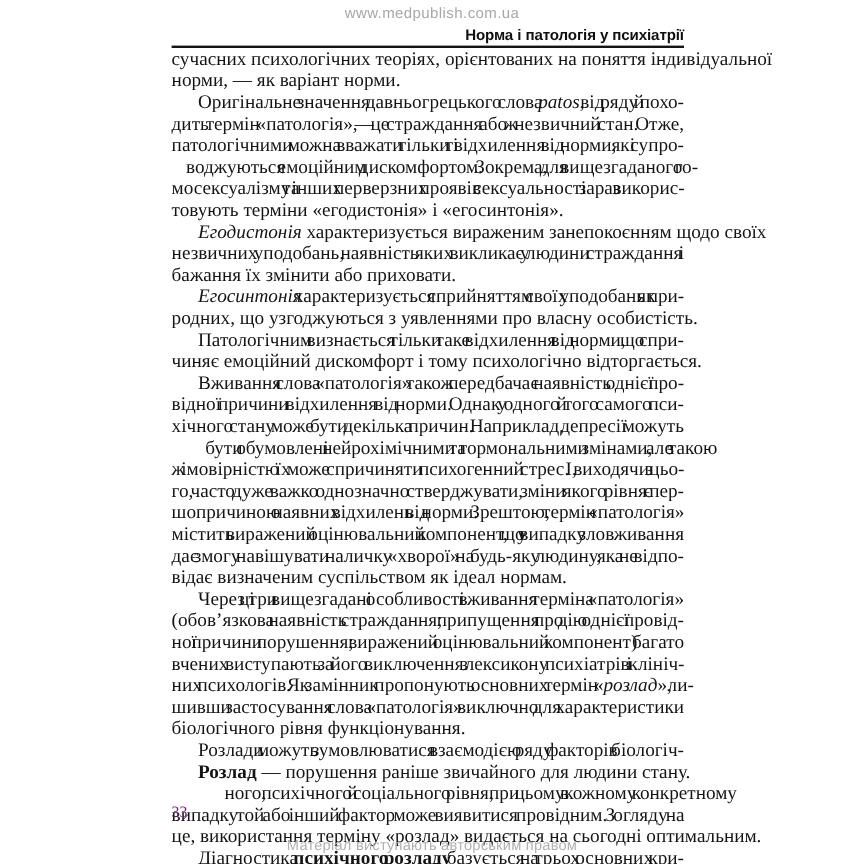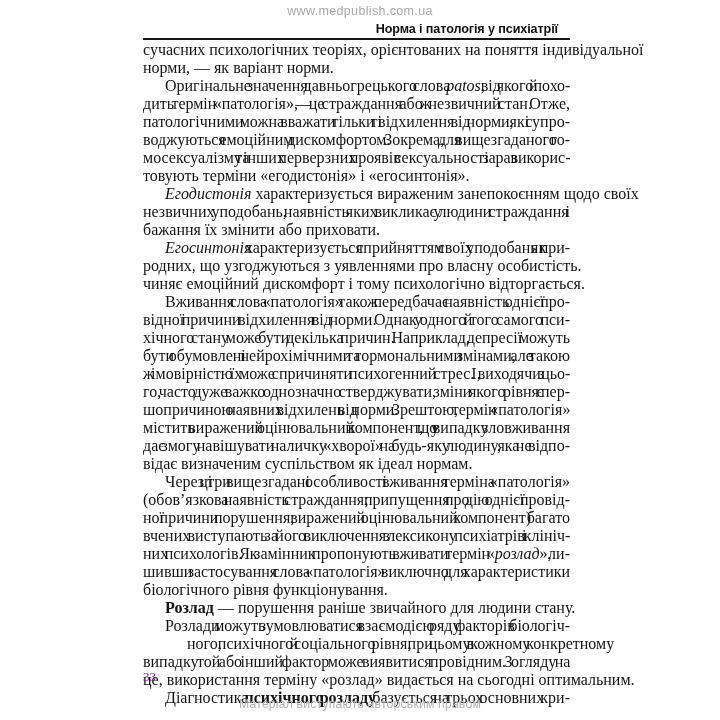--- a/index.html
+++ b/index.html
@@ -36,21 +36,21 @@
     font-size: 12.5px;
     letter-spacing: 0.35px;
     color: #a8a8a8;
     white-space: nowrap;
   }
 
   
   .running-head {
     position: absolute;
     top: 22px;
-    left: 131px;
+    left: 143px;
     width: 427px;
     text-align: right;
     font-family: "Liberation Sans", "DejaVu Sans", sans-serif;
     font-weight: bold;
     font-size: 12.6px;
     letter-spacing: -0.1px;
     color: #101010;
     white-space: nowrap;
   }
   .head-rule {
@@ -117,51 +117,52 @@
 
   <div class="watermark-top">www.medpublish.com.ua</div>
 
   <div class="running-head">Норма і патологія у психіатрії</div>
 
   <div class="head-rule"></div>
 
   <div class="column" id="text-column">
       <div class="ln"><span>сучасних психологічних теоріях, орієнтованих на поняття індивідуальної</span></div>
       <div class="ln last"><span>норми, — як варіант норми.</span></div>
-      <div class="ln first" style="word-spacing: -8.13px;"><span>Оригінальне значення давньогрецького слова </span><em class="it">patos</em><span>, від якого й похо-</span></div>
+      <div class="ln first" style="word-spacing: -8.13px;"><span>Оригінальне значення давньогрецького слова </span><em class="it">patos</em><span>, від ряду й похо-</span></div>
       <div class="ln" style="word-spacing: -6.6px;"><span>дить термін «патологія», — це страждання або ж незвичний стан. Отже,</span></div>
       <div class="ln" style="word-spacing: -8px;"><span>патологічними можна вважати тільки ті відхилення від норми, які супро-</span></div>
-      <div class="ln" style="word-spacing: -10.33px;"><span>воджуються емоційним дискомфортом. Зокрема, для вищезгаданого го-</span></div>
+      <div class="ln" style="word-spacing: -10.33px; margin-left: 12px;"><span>воджуються емоційним дискомфортом. Зокрема, для вищезгаданого го-</span></div>
       <div class="ln" style="word-spacing: -10.57px;"><span>мосексуалізму та інших перверзних проявів сексуальності зараз викорис-</span></div>
       <div class="ln last"><span>товують терміни «егодистонія» і «егосинтонія».</span></div>
       <div class="ln first"><em class="it">Егодистонія</em><span> характеризується вираженим занепокоєнням щодо своїх</span></div>
       <div class="ln" style="word-spacing: -7px;"><span>незвичних уподобань, наявність яких викликає у людини страждання і</span></div>
       <div class="ln last"><span>бажання їх змінити або приховати.</span></div>
       <div class="ln first" style="word-spacing: -10.5px;"><em class="it">Егосинтонія</em><span> характеризується сприйняттям своїх уподобань як при-</span></div>
       <div class="ln last"><span>родних, що узгоджуються з уявленнями про власну особистість.</span></div>
+      <div class="ln first" style="word-spacing: -8.63px;"><span>Патологічним визнається тільки таке відхилення від норми, що спри-</span></div>
       <div class="ln last"><span>чиняє емоційний дискомфорт і тому психологічно відторгається.</span></div>
       <div class="ln first" style="word-spacing: -8.57px;"><span>Вживання слова «патологія» також передбачає наявність однієї про-</span></div>
       <div class="ln" style="word-spacing: -6.55px;"><span>відної причини відхилення від норми. Однак у одного й того самого пси-</span></div>
       <div class="ln" style="word-spacing: -7.25px;"><span>хічного стану може бути декілька причин. Наприклад, депресії можуть</span></div>
-      <div class="ln" style="word-spacing: -9.25px;"><span>бути обумовлені нейрохімічними та гормональними змінами, але з такою</span></div>
+      <div class="ln" style="word-spacing: -9.25px; margin-left: 28px;"><span>бути обумовлені нейрохімічними та гормональними змінами, але з такою</span></div>
       <div class="ln" style="word-spacing: -7px;"><span>ж імовірністю їх може спричиняти психогенний стрес. І, виходячи з цьо-</span></div>
       <div class="ln" style="word-spacing: -6.4px; font-family: Liberation Serif, serif;"><span>го, часто дуже важко однозначно стверджувати, зміни якого рівня є пер-</span></div>
       <div class="ln" style="word-spacing: -10.43px;"><span>шопричиною наявних відхилень від норми. Зрештою, термін «патологія»</span></div>
       <div class="ln" style="word-spacing: -10.29px;"><span>містить виражений оцінювальний компонент, що у випадку зловживання</span></div>
       <div class="ln" style="word-spacing: -7.6px;"><span>дає змогу навішувати наличку «хворої» на будь-яку людину, яка не відпо-</span></div>
       <div class="ln last"><span>відає визначеним суспільством як ідеал нормам.</span></div>
       <div class="ln first" style="word-spacing: -9px;"><span>Через ці три вищезгадані особливості вживання терміна «патологія»</span></div>
       <div class="ln" style="word-spacing: -8.71px;"><span>(обов’язкова наявність страждання; припущення про дію однієї провід-</span></div>
       <div class="ln" style="word-spacing: -8.5px;"><span>ної причини порушення; виражений оцінювальний компонент) багато</span></div>
       <div class="ln" style="word-spacing: -6.67px;"><span>вчених виступають за його виключення з лексикону психіатрів і клініч-</span></div>
-      <div class="ln" style="word-spacing: -7.5px;"><span>них психологів. Як замінник пропонують вживати термін «</span><em class="it">розлад</em><span>», ли-</span></div>
+      <div class="ln" style="word-spacing: -7.5px;"><span>них психологів. Як замінник пропонують основних термін «</span><em class="it">розлад</em><span>», ли-</span></div>
       <div class="ln" style="word-spacing: -8.67px;"><span>шивши застосування слова «патологія» виключно для характеристики</span></div>
       <div class="ln last"><span>біологічного рівня функціонування.</span></div>
+      <div class="ln first" style="word-spacing: -9.5px;"><span>Розлади можуть зумовлюватися взаємодією ряду факторів біологіч-</span></div>
       <div class="ln last first"><strong class="bd">Розлад</strong><span> — порушення раніше звичайного для людини стану.</span></div>
-      <div class="ln first" style="word-spacing: -9.5px;"><span>Розлади можуть зумовлюватися взаємодією ряду факторів біологіч-</span></div>
       <div class="ln" style="word-spacing: -7.89px; margin-left: 44px;"><span>ного, психічного й соціального рівня, при цьому в кожному конкретному</span></div>
       <div class="ln" style="word-spacing: -5.5px;"><span>випадку той або інший фактор може виявитися провідним. З огляду на</span></div>
       <div class="ln last"><span>це, використання терміну «розлад» видається на сьогодні оптимальним.</span></div>
       <div class="ln first" style="word-spacing: -7.86px;"><span>Діагностика </span><strong class="bd">психічного розладу</strong><span> базується на трьох основних кри-</span></div>
     </div>
 
   <div class="folio">33</div>
 
   <div class="watermark-bottom">Матеріал виступають авторським правом</div>
 

